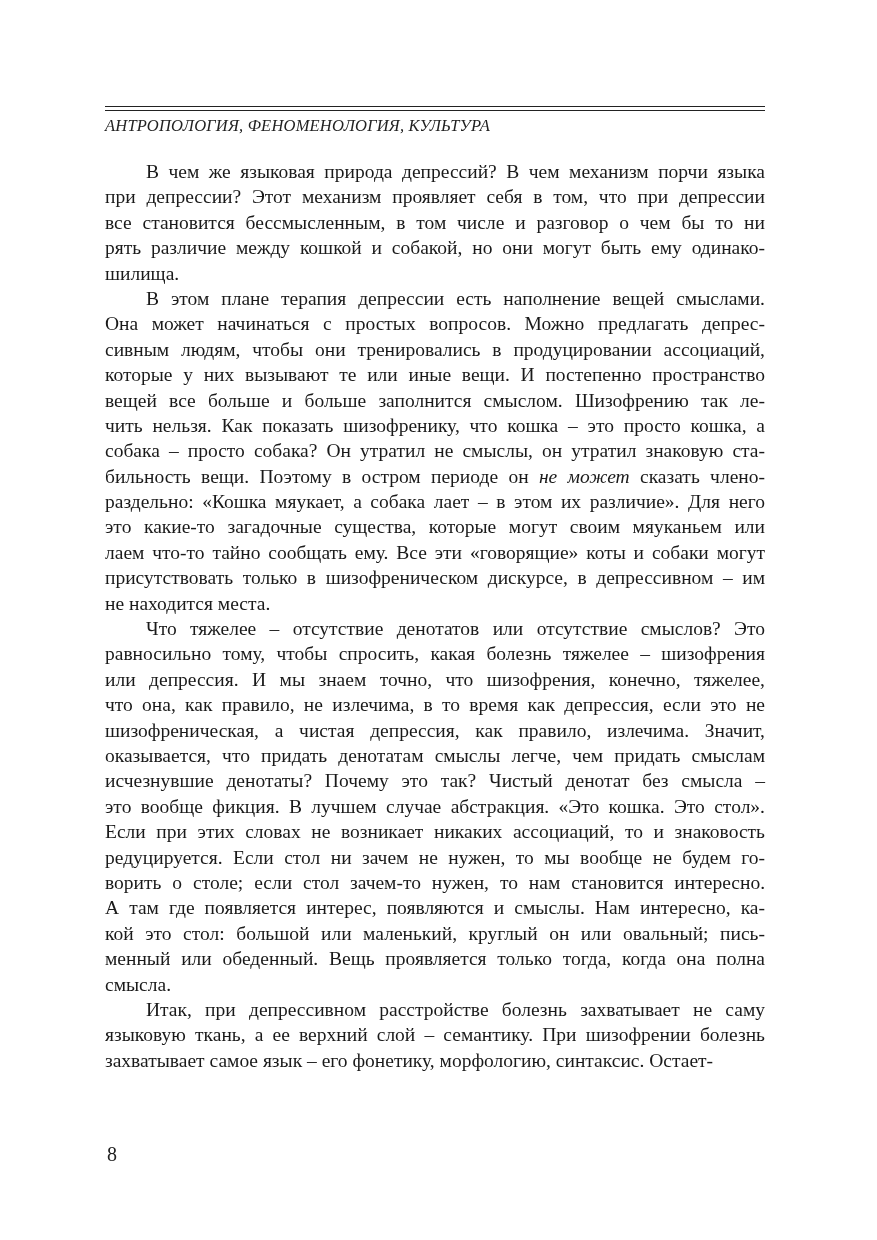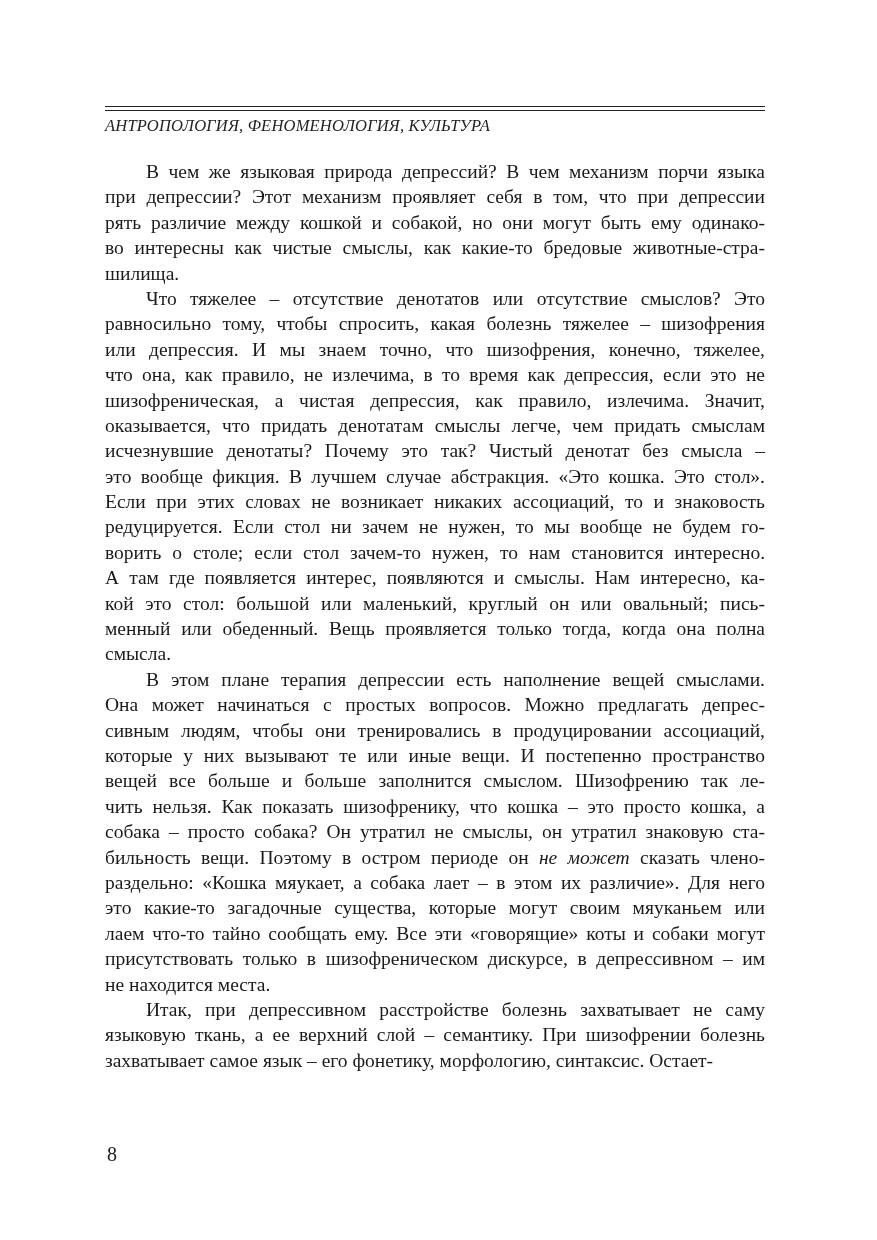--- a/index.html
+++ b/index.html
@@ -43,57 +43,57 @@
 
 <div class="page">
   <div class="running-head">АНТРОПОЛОГИЯ, ФЕНОМЕНОЛОГИЯ, КУЛЬТУРА</div>
   <div class="rule-top"></div>
   <div class="rule-bottom"></div>
 
   <div class="body-text" id="body-text">
       <div>
         <div class="line indent">В чем же языковая природа депрессий? В чем механизм порчи языка</div>
         <div class="line">при депрессии? Этот механизм проявляет себя в том, что при депрессии</div>
+        <div class="line">все становится бессмысленным, в том числе и разговор о чем бы то ни</div>
         <div class="line">рять различие между кошкой и собакой, но они могут быть ему одинако-</div>
-        <div class="line">во интересны как чистые смыслы, как какие-то бредовые животные-стра-</div>
         <div class="line last">шилища.</div>
+      </div>
+      <div>
+        <div class="line indent">В этом плане терапия депрессии есть наполнение вещей смыслами.</div>
+        <div class="line">Она может начинаться с простых вопросов. Можно предлагать депрес-</div>
+        <div class="line">сивным людям, чтобы они тренировались в продуцировании ассоциаций,</div>
+        <div class="line">которые у них вызывают те или иные вещи. И постепенно пространство</div>
+        <div class="line">вещей все больше и больше заполнится смыслом. Шизофрению так ле-</div>
+        <div class="line">чить нельзя. Как показать шизофренику, что кошка – это просто кошка, а</div>
+        <div class="line">собака – просто собака? Он утратил не смыслы, он утратил знаковую ста-</div>
+        <div class="line"><span>бильность вещи. Поэтому в остром периоде он </span><em>не может</em><span> сказать члено-</span></div>
+        <div class="line">раздельно: «Кошка мяукает, а собака лает – в этом их различие». Для него</div>
+        <div class="line">это какие-то загадочные существа, которые могут своим мяуканьем или</div>
+        <div class="line">лаем что-то тайно сообщать ему. Все эти «говорящие» коты и собаки могут</div>
+        <div class="line">присутствовать только в шизофреническом дискурсе, в депрессивном – им</div>
+        <div class="line last">не находится места.</div>
       </div>
       <div>
         <div class="line indent">Что тяжелее – отсутствие денотатов или отсутствие смыслов? Это</div>
         <div class="line">равносильно тому, чтобы спросить, какая болезнь тяжелее – шизофрения</div>
         <div class="line">или депрессия. И мы знаем точно, что шизофрения, конечно, тяжелее,</div>
         <div class="line">что она, как правило, не излечима, в то время как депрессия, если это не</div>
         <div class="line">шизофреническая, а чистая депрессия, как правило, излечима. Значит,</div>
         <div class="line">оказывается, что придать денотатам смыслы легче, чем придать смыслам</div>
         <div class="line">исчезнувшие денотаты? Почему это так? Чистый денотат без смысла –</div>
         <div class="line">это вообще фикция. В лучшем случае абстракция. «Это кошка. Это стол».</div>
         <div class="line">Если при этих словах не возникает никаких ассоциаций, то и знаковость</div>
         <div class="line">редуцируется. Если стол ни зачем не нужен, то мы вообще не будем го-</div>
         <div class="line">ворить о столе; если стол зачем-то нужен, то нам становится интересно.</div>
         <div class="line">А там где появляется интерес, появляются и смыслы. Нам интересно, ка-</div>
         <div class="line">кой это стол: большой или маленький, круглый он или овальный; пись-</div>
         <div class="line">менный или обеденный. Вещь проявляется только тогда, когда она полна</div>
         <div class="line last">смысла.</div>
       </div>
       <div>
-        <div class="line indent">В этом плане терапия депрессии есть наполнение вещей смыслами.</div>
-        <div class="line">Она может начинаться с простых вопросов. Можно предлагать депрес-</div>
-        <div class="line">сивным людям, чтобы они тренировались в продуцировании ассоциаций,</div>
-        <div class="line">которые у них вызывают те или иные вещи. И постепенно пространство</div>
-        <div class="line">вещей все больше и больше заполнится смыслом. Шизофрению так ле-</div>
-        <div class="line">чить нельзя. Как показать шизофренику, что кошка – это просто кошка, а</div>
-        <div class="line">собака – просто собака? Он утратил не смыслы, он утратил знаковую ста-</div>
-        <div class="line"><span>бильность вещи. Поэтому в остром периоде он </span><em>не может</em><span> сказать члено-</span></div>
-        <div class="line">раздельно: «Кошка мяукает, а собака лает – в этом их различие». Для него</div>
-        <div class="line">это какие-то загадочные существа, которые могут своим мяуканьем или</div>
-        <div class="line">лаем что-то тайно сообщать ему. Все эти «говорящие» коты и собаки могут</div>
-        <div class="line">присутствовать только в шизофреническом дискурсе, в депрессивном – им</div>
-        <div class="line last">не находится места.</div>
-      </div>
-      <div>
         <div class="line indent">Итак, при депрессивном расстройстве болезнь захватывает не саму</div>
         <div class="line">языковую ткань, а ее верхний слой – семантику. При шизофрении болезнь</div>
         <div class="line last">захватывает самое язык – его фонетику, морфологию, синтаксис. Остает-</div>
       </div>
     </div>
 
   <div class="folio">8</div>
 </div>
 
 </body></html>

